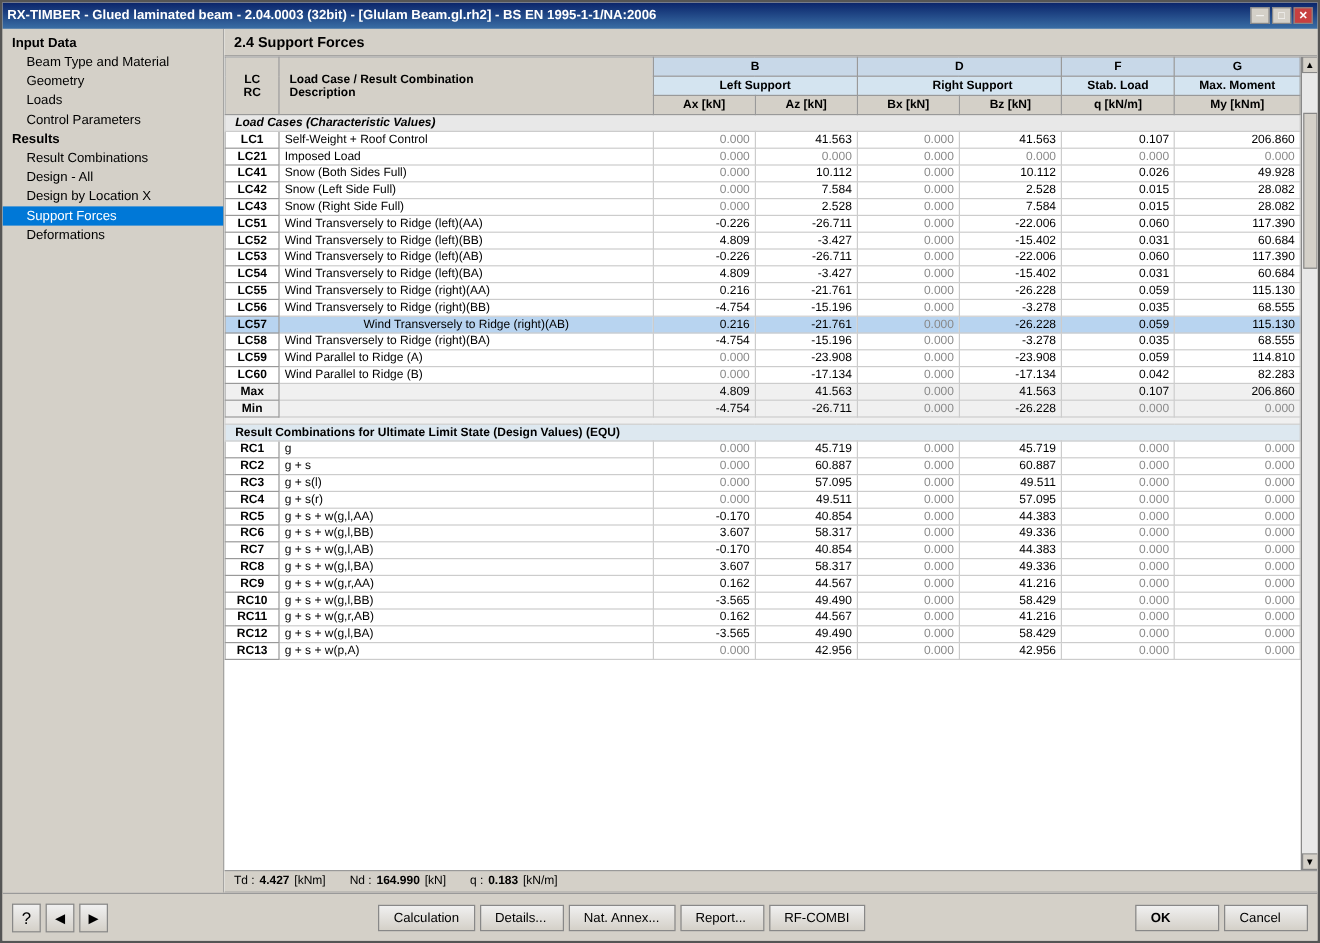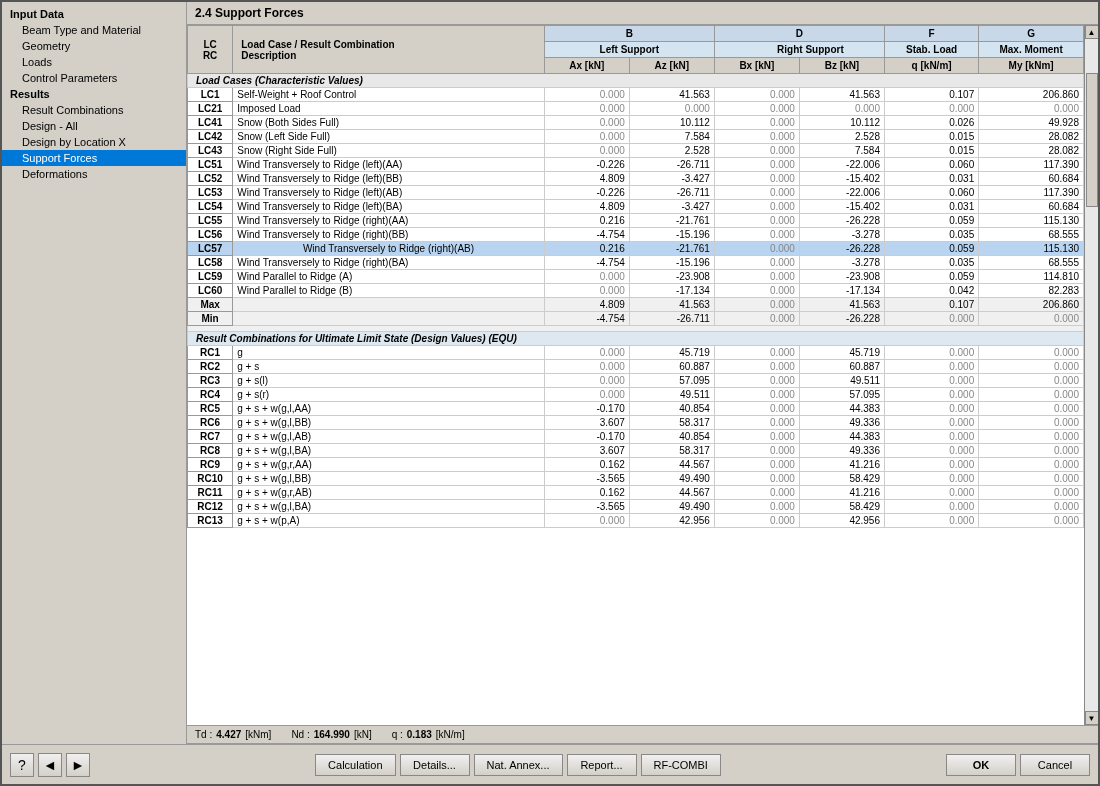--- a/index.html
+++ b/index.html
@@ -169,21 +169,21 @@
     .bottom-center { display: flex; gap: 4px; }
     .bottom-right { display: flex; gap: 4px; }
     
     .btn {
       background: linear-gradient(to bottom, #f0f0f0, #d4d0c8);
       border: 1px solid #888;
       padding: 4px 12px;
       font-size: 11px;
       cursor: pointer;
       min-width: 70px;
-      text-align: center;
+      text-align: left;
     }
     .btn.primary {
       background: linear-gradient(to bottom, #f0f0f0, #d4d0c8);
       font-weight: bold;
     }
     
     .icon-btn {
       width: 24px; height: 24px;
       background: linear-gradient(to bottom, #f0f0f0, #d4d0c8);
       border: 1px solid #888;
@@ -228,36 +228,43 @@
       width: 12px;
       height: 20%;
       background: #d4d0c8;
       border: 1px solid #888;
       left: 1px;
     }
     
     .rc-section-header td {
       background: #dde8f0;
       font-weight: bold;
-      font-style: italic;
     }
     
     .save-icon {
       width: 24px; height: 24px;
       background: #d4d0c8;
       border: 1px solid #888;
       display: flex; align-items: center; justify-content: center;
       font-size: 14px;
     }
   </style>
 </head>
 <body>
 
 <div style="width:1100px; height:786px; display:flex; flex-direction:column; border:2px solid #555; overflow:hidden;">
 
+  <div class="title-bar">
+    <span>RX-TIMBER - Glued laminated beam - 2.04.0003 (32bit) - [Glulam Beam.gl.rh2] - BS EN 1995-1-1/NA:2006</span>
+    <div class="title-bar-buttons">
+      <div class="title-btn">─</div>
+      <div class="title-btn">□</div>
+      <div class="title-btn close">✕</div>
+    </div>
+  </div>
 
 
   <div class="main-container" style="flex:1; display:flex; overflow:hidden;">
 
     <div class="sidebar">
       <div class="sidebar-section">Input Data</div>
       <div class="sidebar-item">Beam Type and Material</div>
       <div class="sidebar-item">Geometry</div>
       <div class="sidebar-item">Loads</div>
       <div class="sidebar-item">Control Parameters</div>

